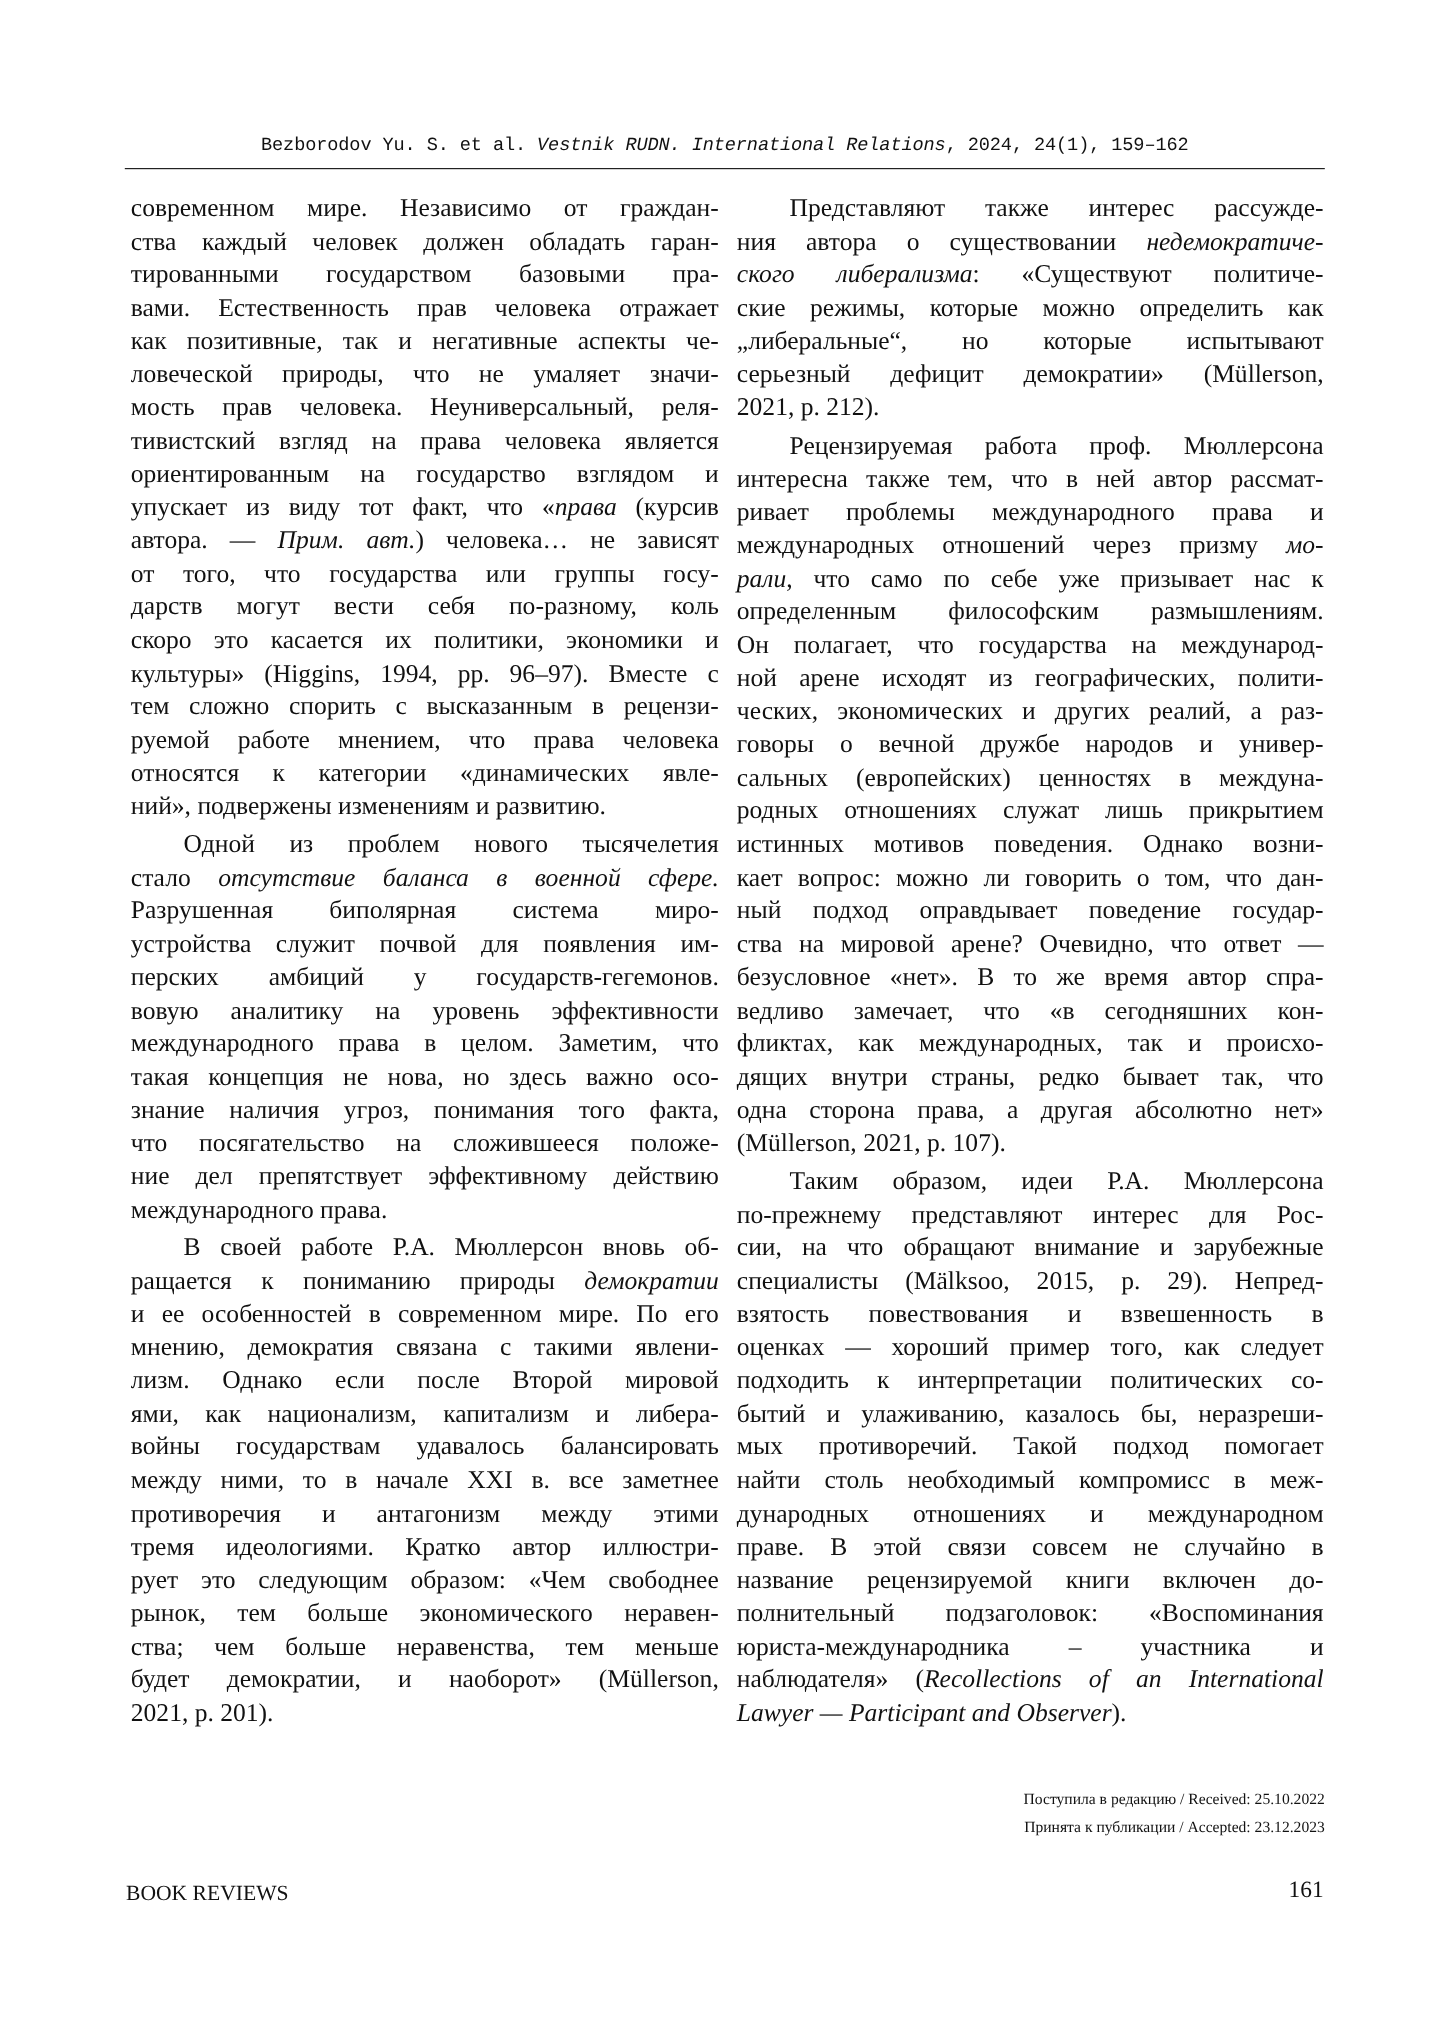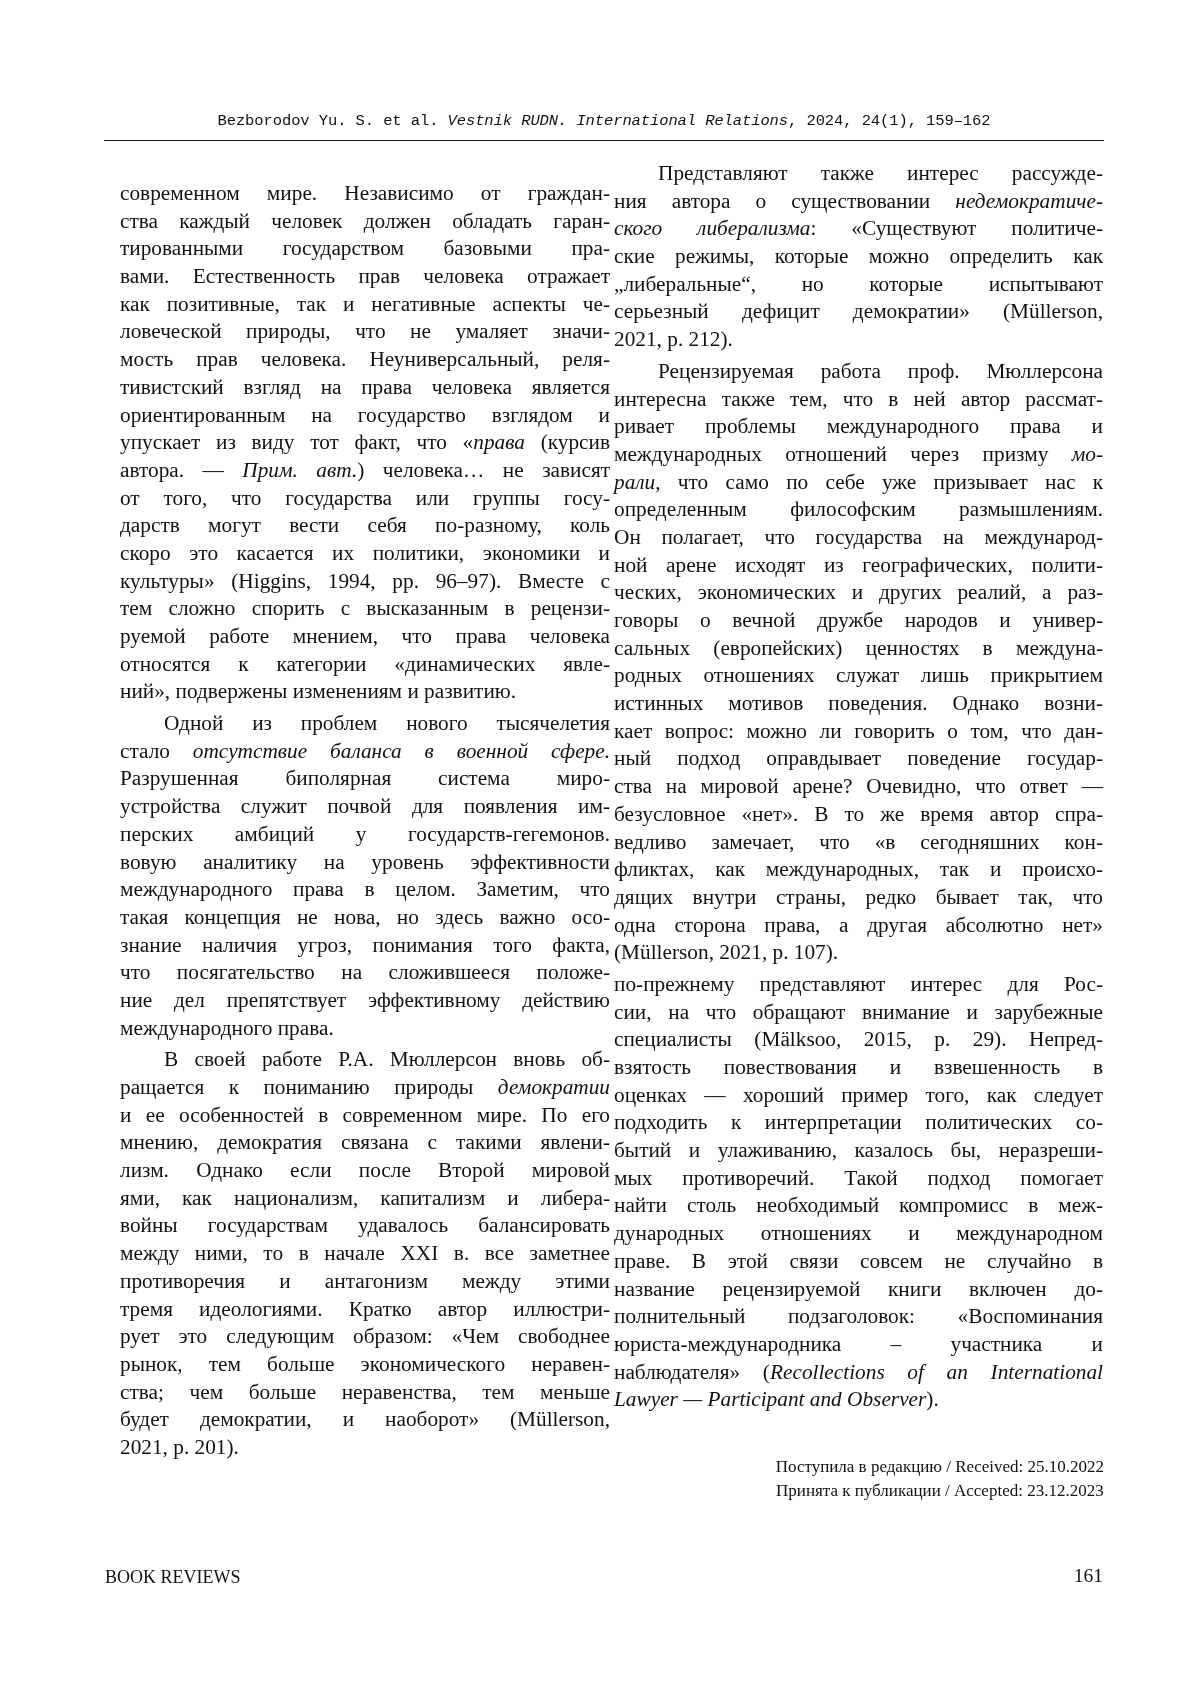--- a/index.html
+++ b/index.html
@@ -3,29 +3,29 @@
   <meta charset="utf-8">
   <style>
     html, body { margin: 0; padding: 0; background: #ffffff; }
     body { width: 1200px; height: 1698px; position: relative; overflow: hidden;
            font-family: "Liberation Serif", "DejaVu Serif", serif; color: #111111; }
     .running-head { position: absolute; left: 104px; right: 96px; top: 112px;
                     text-align: center; font-size: 15.5px; letter-spacing: -0.1px; font-family: Liberation Mono, monospace; }
     .head-rule { position: absolute; left: 104px; right: 96px; top: 140px; height: 0;
                  border-top: 1.6px solid #222; }
     .column { position: absolute; top: 160px; width: 490px; font-size: 21.3px; line-height: 27.7px; }
-    .col-left { left: 120px; margin-top: 20px; }
+    .col-left { left: 109px; }
     .col-right { left: 614px; width: 489px; }
     .line { display: block; white-space: nowrap; text-align: justify; text-align-last: justify;
             height: 27.7px; overflow: visible; }
     .line.last { text-align-last: left; }
     .para { margin-bottom: 4px; }
     .para .line.first { text-indent: 44px; font-family: Liberation Serif, serif; }
     .it { font-style: italic; }
-    .dates { position: absolute; right: 96px; top: 1455px; text-align: center; font-size: 17px; line-height: 24px; }
+    .dates { position: absolute; right: 96px; top: 1487px; text-align: right; font-size: 13px; line-height: 24px; }
     .footer-left { position: absolute; left: 105px; top: 1567px; font-size: 18px; }
     .footer-right { position: absolute; right: 97px; top: 1565px; font-size: 19.5px; margin-left: 32px; }
   </style>
 </head>
 <body>
 
 <div class="running-head">
   <span>Bezborodov Yu. S. et al. </span><span class="it">Vestnik RUDN. International Relations</span><span>, 2024, 24(1), 159–162</span>
 </div>
 <div class="head-rule"></div>
@@ -112,20 +112,21 @@
       <span class="line"><span>ный подход оправдывает поведение государ-</span></span>
       <span class="line"><span>ства на мировой арене? Очевидно, что ответ —</span></span>
       <span class="line"><span>безусловное «нет». В то же время автор спра-</span></span>
       <span class="line"><span>ведливо замечает, что «в сегодняшних кон-</span></span>
       <span class="line"><span>фликтах, как международных, так и происхо-</span></span>
       <span class="line"><span>дящих внутри страны, редко бывает так, что</span></span>
       <span class="line"><span>одна сторона права, а другая абсолютно нет»</span></span>
       <span class="line last"><span>(Müllerson, 2021, p. 107).</span></span>
     </div>
     <div class="para">
+      <span class="line first"><span>Таким образом, идеи Р.А. Мюллерсона</span></span>
       <span class="line"><span>по-прежнему представляют интерес для Рос-</span></span>
       <span class="line"><span>сии, на что обращают внимание и зарубежные</span></span>
       <span class="line"><span>специалисты (Mälksoo, 2015, p. 29). Непред-</span></span>
       <span class="line"><span>взятость повествования и взвешенность в</span></span>
       <span class="line"><span>оценках — хороший пример того, как следует</span></span>
       <span class="line"><span>подходить к интерпретации политических со-</span></span>
       <span class="line"><span>бытий и улаживанию, казалось бы, неразреши-</span></span>
       <span class="line"><span>мых противоречий. Такой подход помогает</span></span>
       <span class="line"><span>найти столь необходимый компромисс в меж-</span></span>
       <span class="line"><span>дународных отношениях и международном</span></span>

